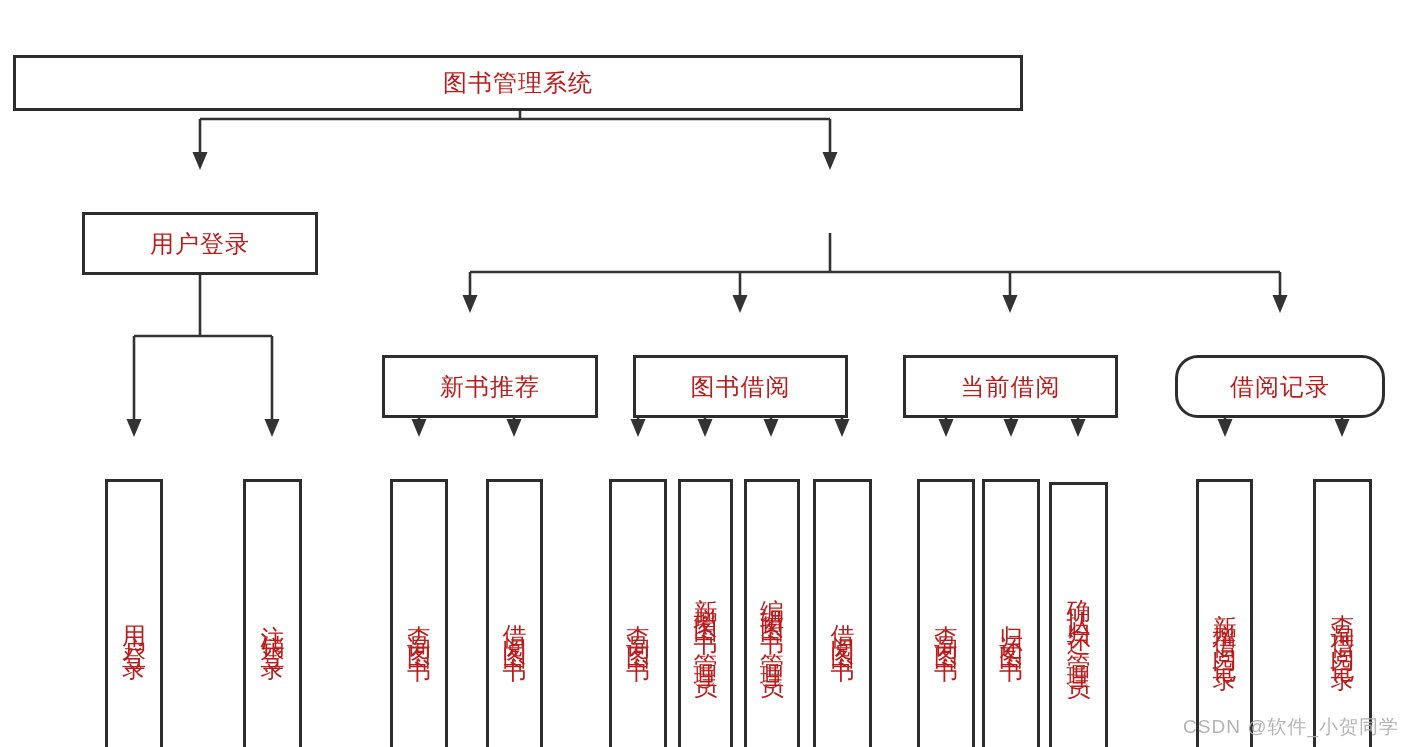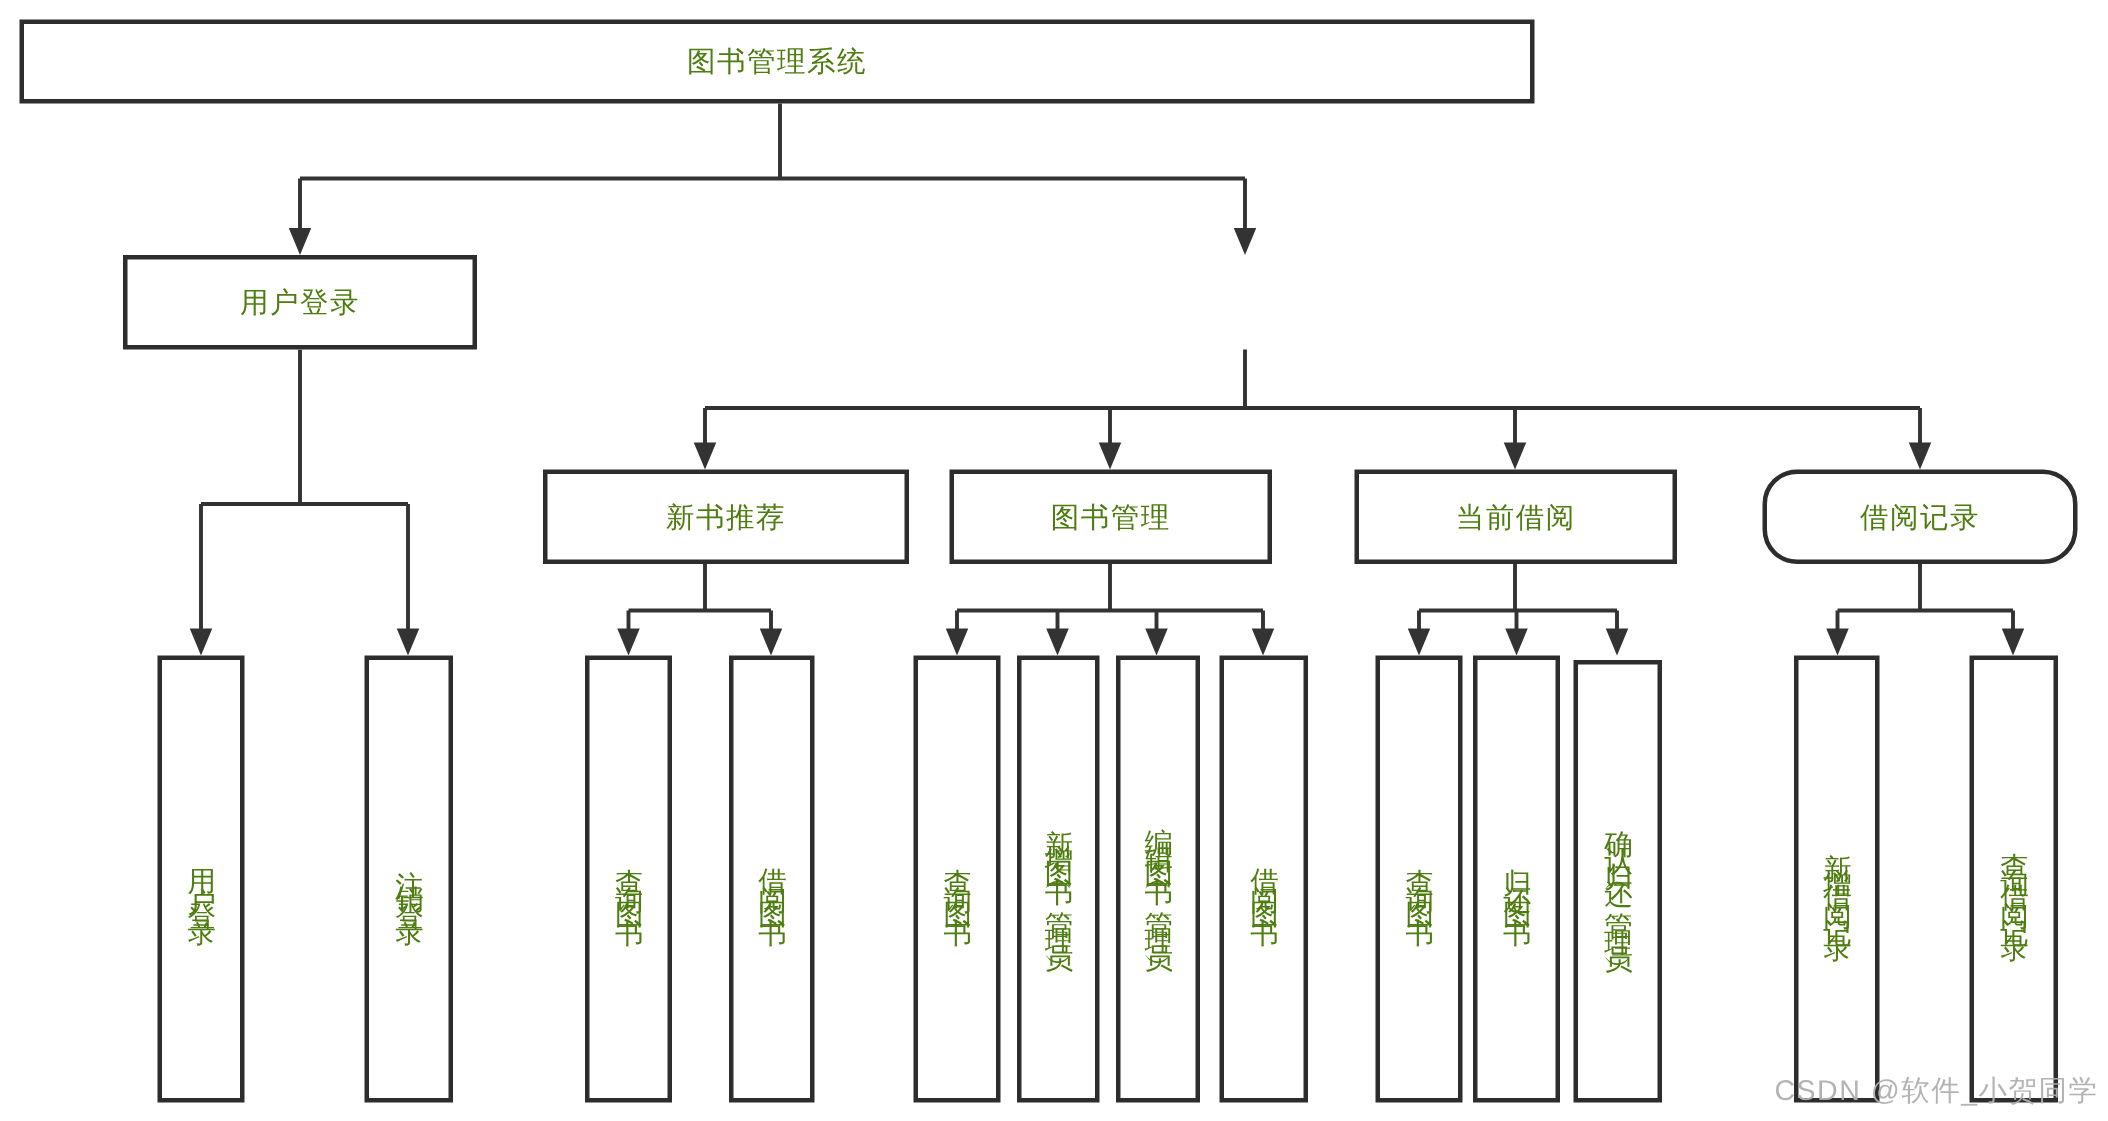--- a/index.html
+++ b/index.html
@@ -22,25 +22,26 @@
     z-index: 1;
   }
   .box {
     position: absolute;
     box-sizing: border-box;
     border: 3px solid #2d2d2d;
     background: #ffffff;
     display: flex;
     align-items: center;
     justify-content: center;
-    color: #4d7c0f;
-    font-size: 19px;
+    color: #b91c1c;
+    font-size: 24px;
     letter-spacing: 1px;
     z-index: 2;
     text-align: center;
+    margin-top: 42px;
   }
   .box.leaf span {
     writing-mode: vertical-rl;
     text-orientation: mixed;
     letter-spacing: 11px;
     line-height: 1;
     white-space: nowrap;
   }
   .watermark {
     position: absolute;
@@ -92,25 +93,25 @@
   </svg>
 
   <div class="box" style="left:13px; top:13px; width:1010px; height:56px;">
     <span>图书管理系统</span>
   </div>
 
   <div class="box" style="left:82px; top:170px; width:236px; height:63px;">
     <span>用户登录</span>
   </div>
 
-  <div class="box" style="left:362px; top:313px; width:244px; height:63px;text-align:right;">
+  <div class="box" style="left:382px; top:313px; width:216px; height:63px;text-align:right;">
     <span>新书推荐</span>
   </div>
   <div class="box" style="left:633px; top:313px; width:215px; height:63px;">
-    <span>图书管理</span>
+    <span>图书借阅</span>
   </div>
   <div class="box" style="left:903px; top:313px; width:215px; height:63px;text-align:center;">
     <span>当前借阅</span>
   </div>
   <div class="box" style="left:1175px; top:313px; width:210px; height:63px;border-radius:23px;">
     <span>借阅记录</span>
   </div>
 
   <div class="box leaf" style="left:105px; top:437px; width:58px; height:298px;">
     <span>用户登录</span>

